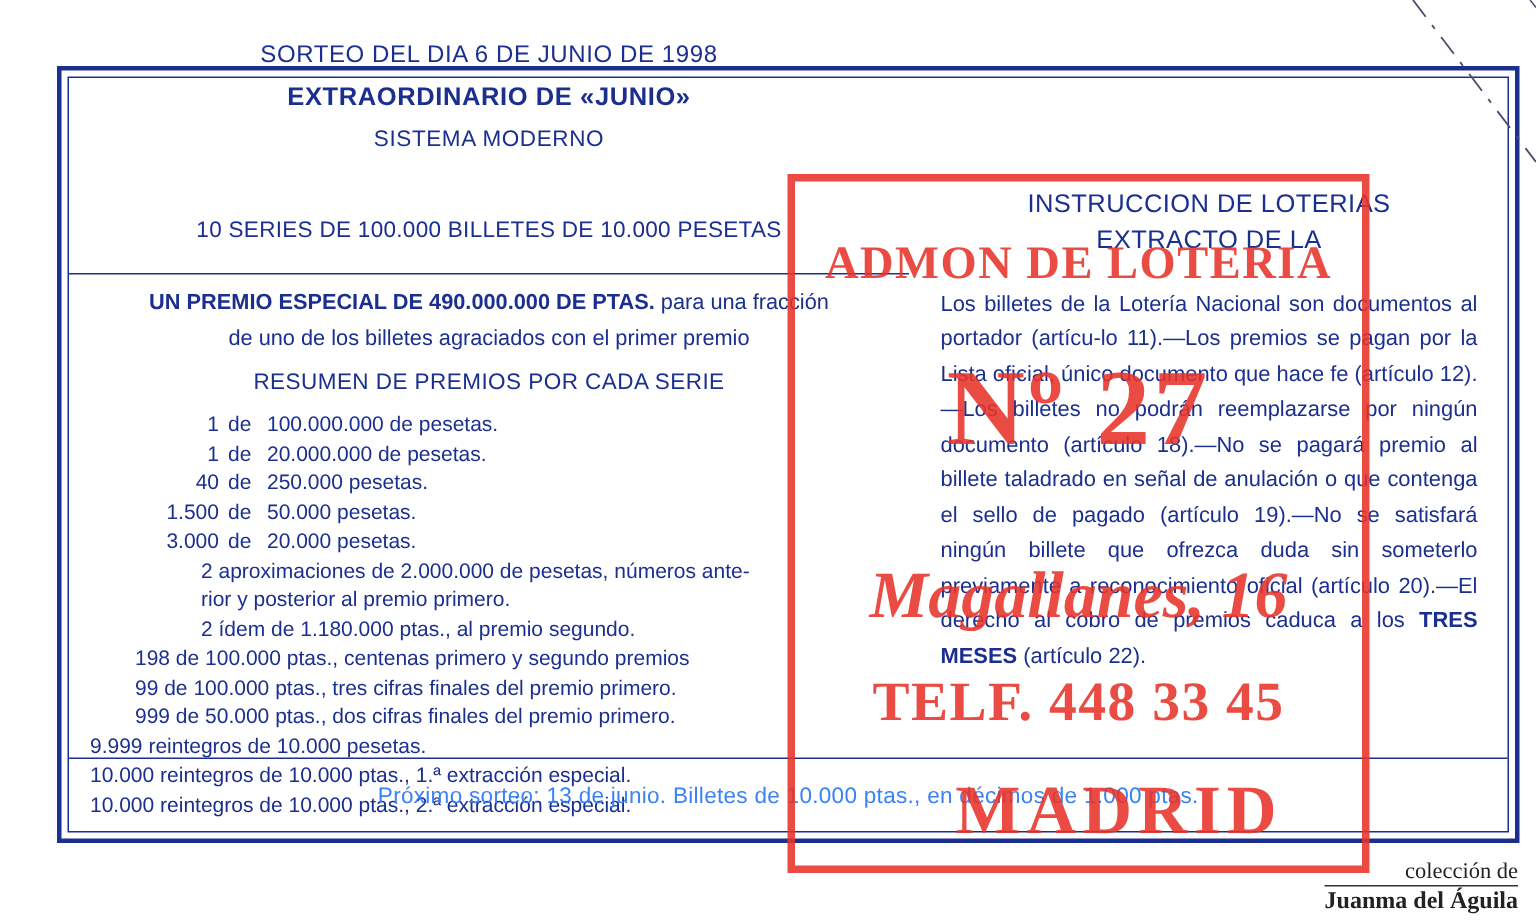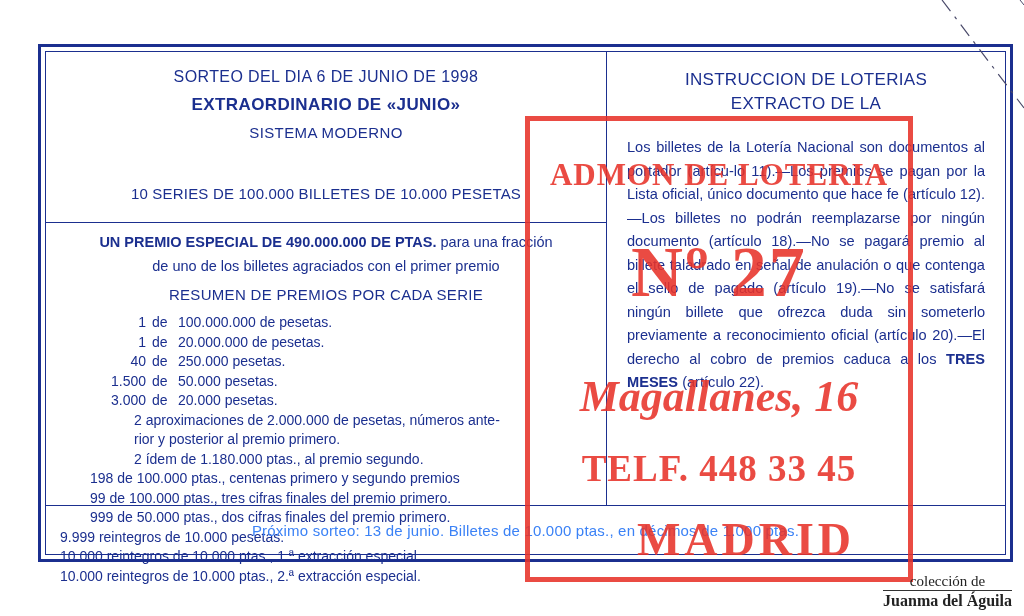--- a/index.html
+++ b/index.html
@@ -35,20 +35,21 @@
     border: 1px solid #1b2f8f;
     box-sizing: border-box;
   }
 
   
   .cols {
     position: absolute;
     left: 0; top: 0; right: 0;
     bottom: 48px;
     display: flex;
+    align-items: center;
   }
   .col-left {
     width: 560px;
     position: relative;
     box-sizing: border-box;
   }
   .col-div {
     width: 0;
     border-left: 1px solid #1b2f8f;
   }
@@ -195,21 +196,21 @@
     width: 200px;
     height: 150px;
     pointer-events: none;
   }
 
   
   #credit {
     position: absolute;
     right: 12px;
     bottom: 6px;
-    text-align: center;
+    text-align: right;
     color: #222;
     font-family: "Liberation Serif", serif;
   }
   #credit .c1 { font-size: 15px; }
   #credit .c2 { font-size: 16px; font-weight: bold; border-top: 1px solid #333; padding-top: 1px; }
 </style>
 </head>
 <body>
 
 <div id="ticket">

